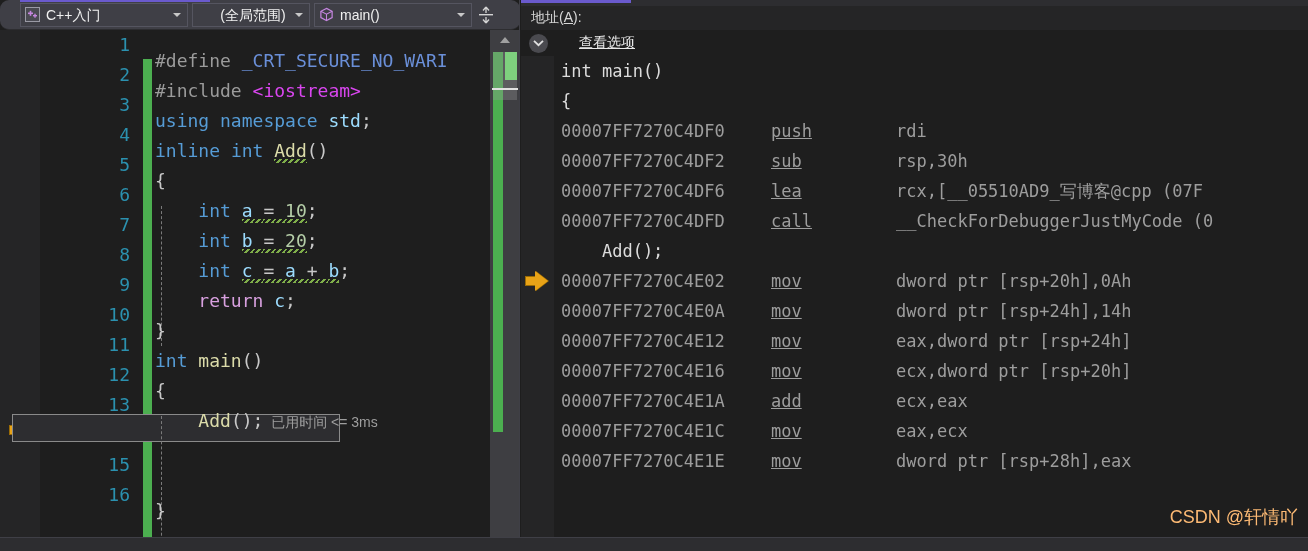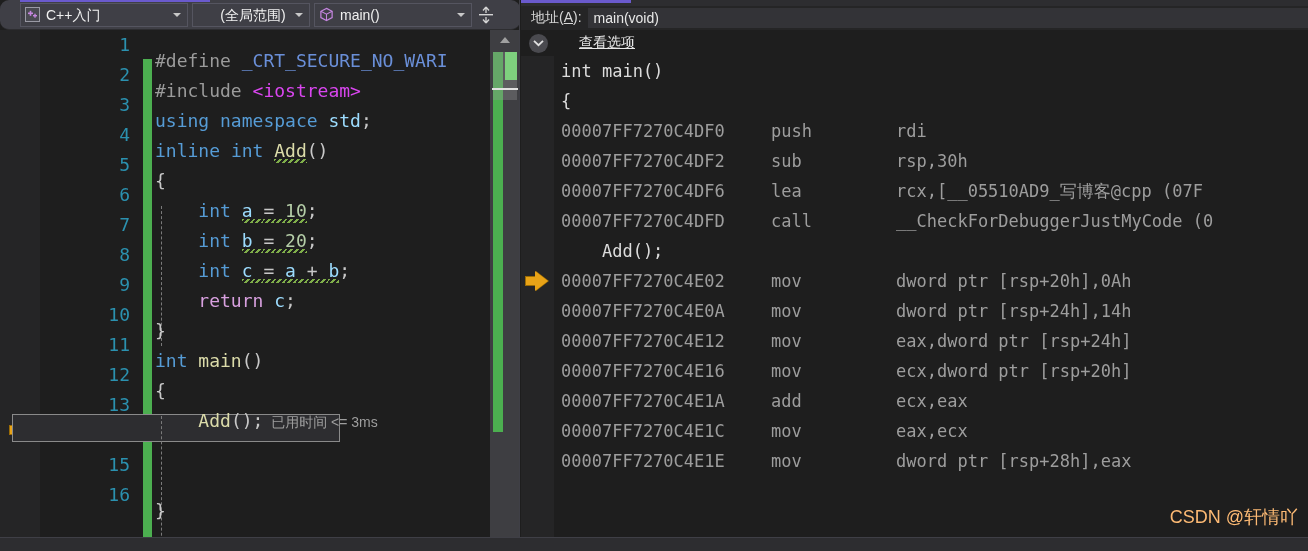--- a/index.html
+++ b/index.html
@@ -272,21 +272,21 @@
     font-family: "DejaVu Sans Mono", monospace;
     font-size: 17px;
     color: #9d9d9d;
     white-space: pre;
     padding-left: 40px;
   }
   .dis-row.src {
     color: #dcdcdc;
   }
   .dis-addr { display: inline-block; width: 210px; color: #9d9d9d; }
-  .dis-op   { display: inline-block; width: 125px; color: #9d9d9d; }
+  .dis-op   { display: inline-block; width: 125px; color: #9d9d9d; text-decoration: underline; }
   .dis-args { color: #9d9d9d; }
   #watermark {
     position: absolute; right: 10px; bottom: 22px;
     font-size: 18px; color: #fdba74;
     font-family: "Liberation Sans", sans-serif;
     white-space: nowrap;
   }
   
   #bottom-strip {
     position: absolute; left: 0; bottom: 0; width: 1308px; height: 14px;
@@ -426,21 +426,20 @@
 
   <div id="right-pane">
     <div id="tabstrip">
       <div id="tab-accent"></div>
     </div>
 
     <div id="addr-row">
       <span id="addr-label">
         <span>地址(</span><u>A</u><span>):</span>
       </span>
-      <input id="addr-input" type="text" value="main(void)" style="">
     </div>
 
     <div id="viewopts-row">
       <span id="viewopts-chevron">
         <svg width="11" height="8" viewBox="0 0 11 8">
             <path d="M1 1.8 L5.5 6.2 L10 1.8" stroke="#e0e0e0" stroke-width="1.8" fill="none"></path>
           </svg>
       </span>
       <span id="viewopts-label">查看选项</span>
     </div>

